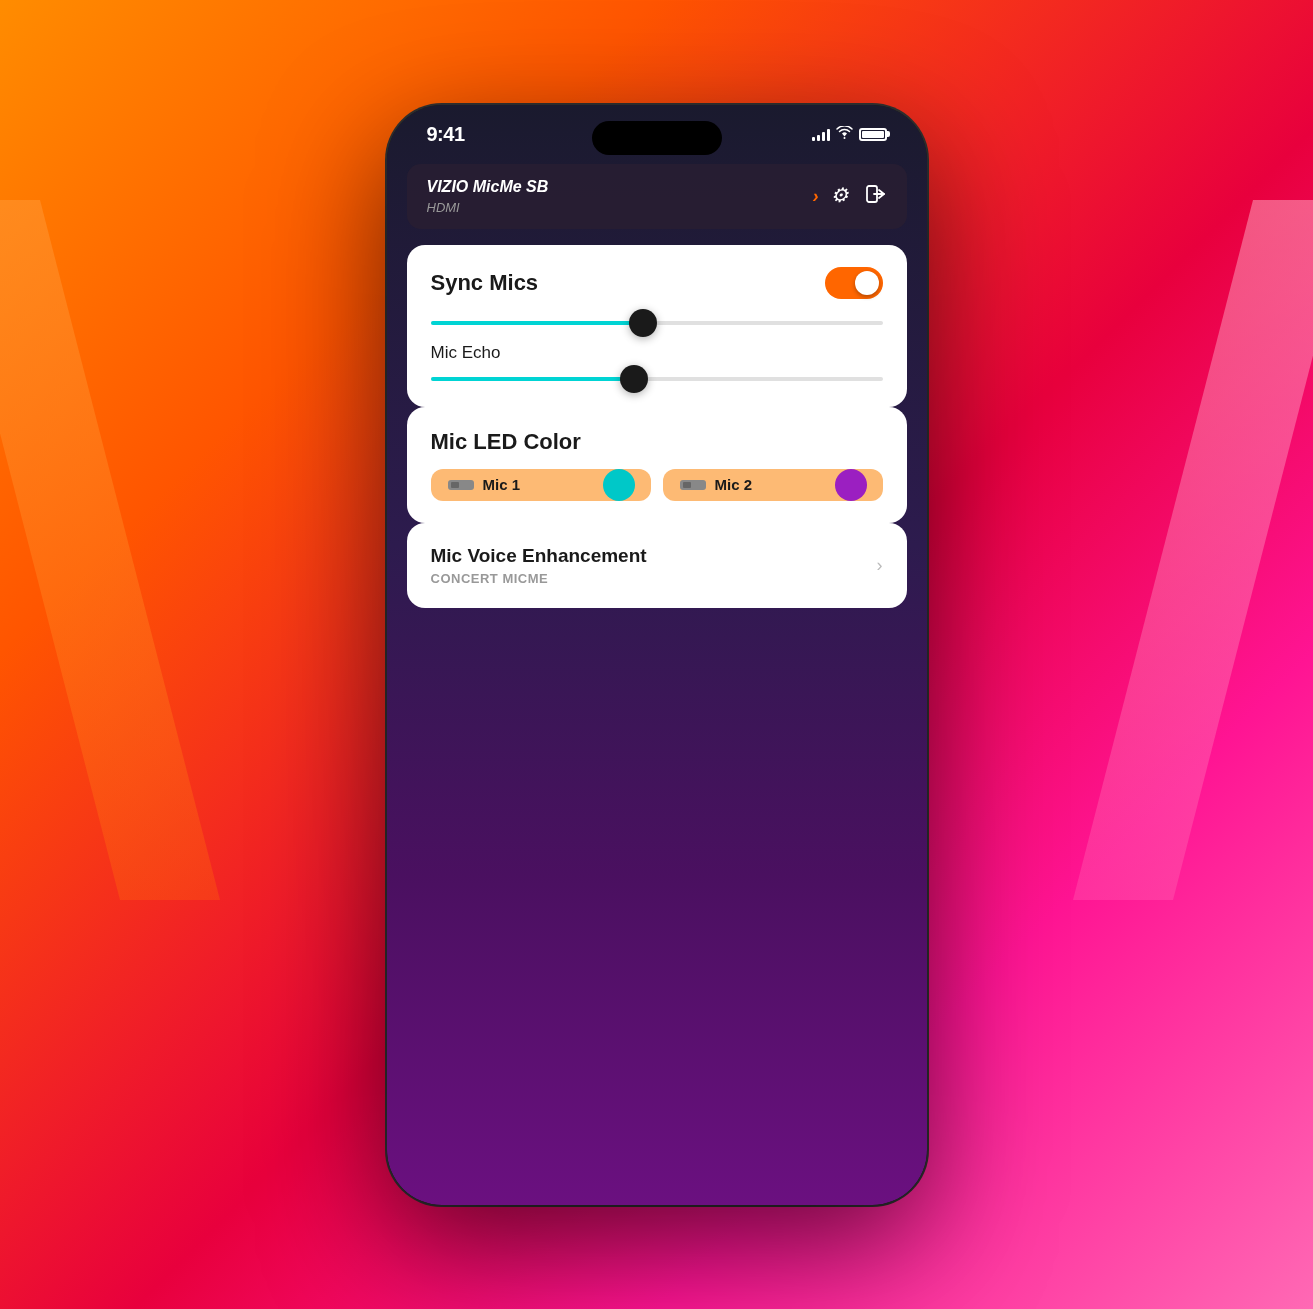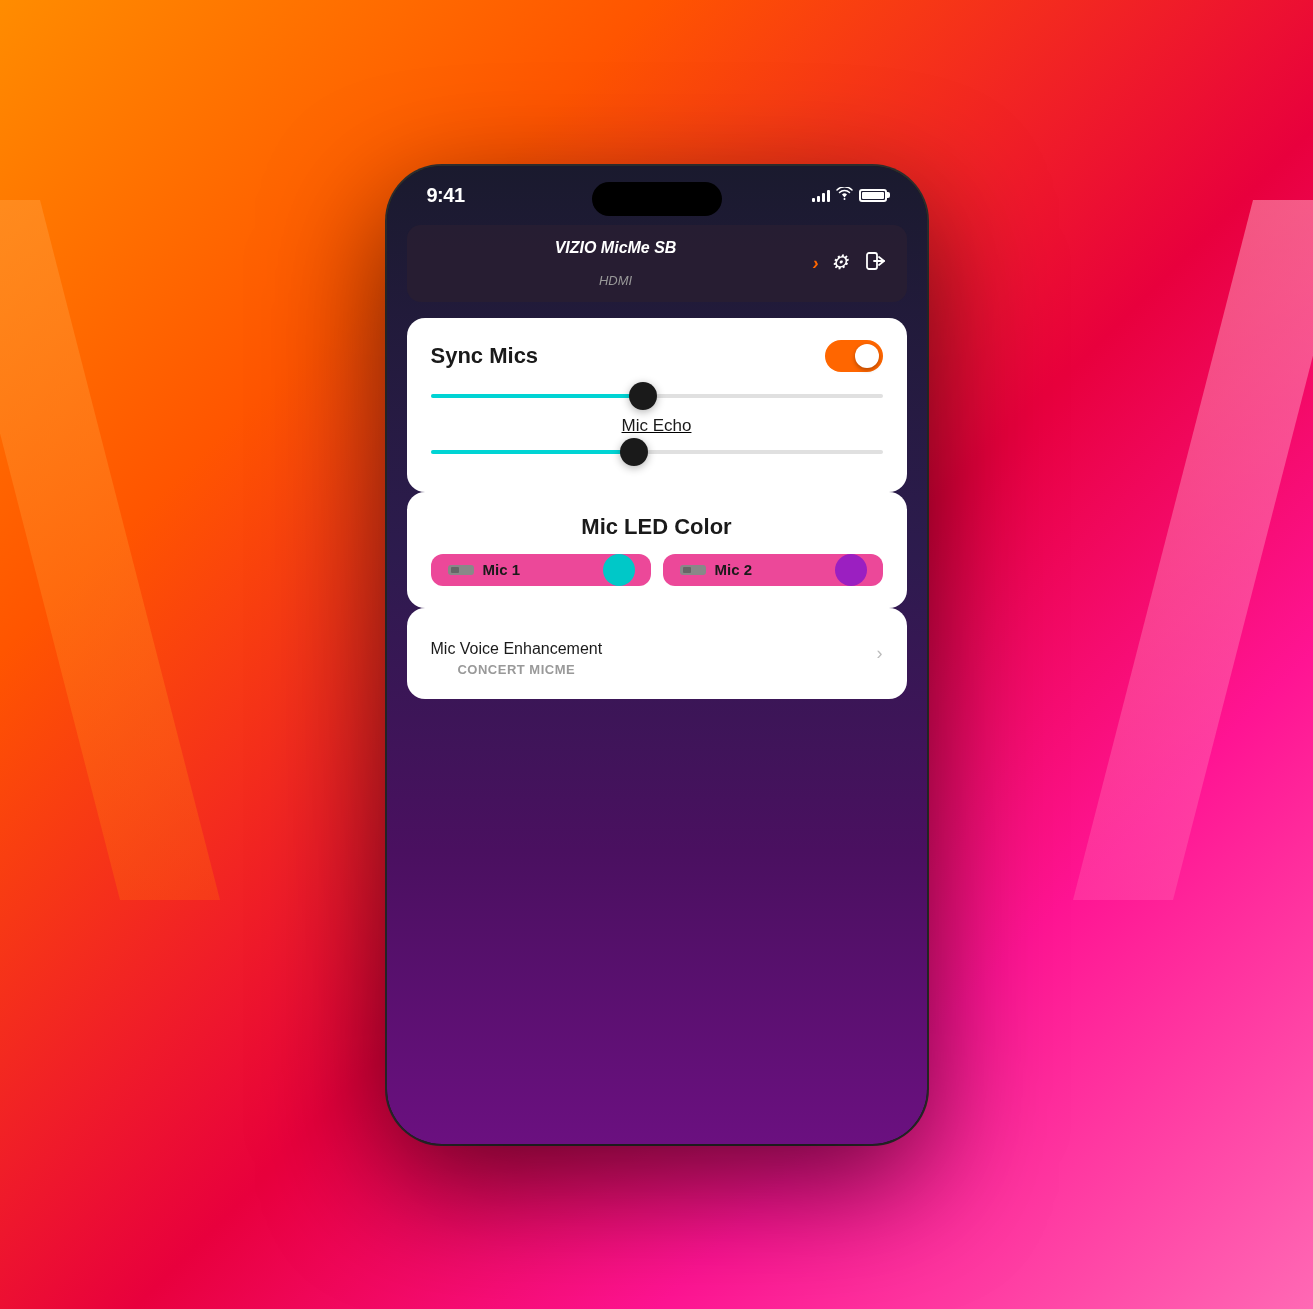--- a/index.html
+++ b/index.html
@@ -44,27 +44,26 @@
       z-index: 1;
     }
 
     
     .phone {
       position: absolute;
       left: 50%;
       top: 50%;
       transform: translate(-50%, -50%);
       width: 540px;
-      height: 978px;
+      height: 1100px;
       background: #1a1a1a;
       border-radius: 55px;
       z-index: 10;
       box-shadow: 0 40px 120px rgba(0,0,0,0.6), 0 0 0 2px #333;
       overflow: hidden;
-      text-align: center;
     }
 
     
     .phone-screen {
       position: absolute;
       top: 0;
       left: 0;
       right: 0;
       bottom: 0;
       background: linear-gradient(180deg, #1a1a2e 0%, #2d1b4e 40%, #4a1060 70%, #6b1080 100%);
@@ -133,21 +132,21 @@
 
     .device-name {
       color: white;
       font-size: 16px;
       font-weight: 600;
     }
 
     .device-connection {
       color: #999;
       font-size: 13px;
-      margin-top: 16px;
+      margin-top: 4px;
     }
 
     .device-chevron {
       color: #ff6600;
       font-size: 18px;
       font-weight: 700;
     }
 
     .device-actions {
       display: flex;
@@ -285,21 +284,21 @@
       margin-bottom: 14px;
     }
 
     .mic-buttons {
       display: flex;
       gap: 12px;
     }
 
     .mic-button {
       flex: 1;
-      background: #ec4899;
+      background: #fdba74;
       border-radius: 12px;
       padding: 0 16px;
       display: flex;
       align-items: center;
       justify-content: space-between;
       cursor: pointer;
     }
 
     .mic-label-group {
       display: flex;
@@ -323,24 +322,23 @@
     .color-purple { background: #9b1fc1; }
 
     
     .voice-card {
       display: flex;
       justify-content: space-between;
       align-items: center;
     }
 
     .voice-title {
-      font-size: 16px;
-      font-weight: 400;
+      font-size: 19px;
+      font-weight: 700;
       color: #1a1a1a;
-      margin-top: 10px;
     }
 
     .voice-subtitle {
       font-size: 13px;
       font-weight: 600;
       color: #999;
       letter-spacing: 0.5px;
       margin-top: 4px;
     }
 
@@ -467,21 +465,21 @@
           </div>
         </div>
 
         <div class="slider-section">
           <div class="slider-track">
             <div class="slider-fill" style="width: 47%;"></div>
             <div class="slider-thumb" style="left: 47%;"></div>
           </div>
         </div>
 
-        <div class="slider-section" style="margin-bottom:16px;text-decoration:underline;">
+        <div class="slider-section" style="margin-bottom:4px;">
           <div class="slider-label">Mic Echo</div>
           <div class="slider-track">
             <div class="slider-fill" style="width: 45%;"></div>
             <div class="slider-thumb" style="left: 45%;"></div>
           </div>
         </div>
       </div>
 
       <div class="card">
         <div class="led-title">Mic LED Color</div>

